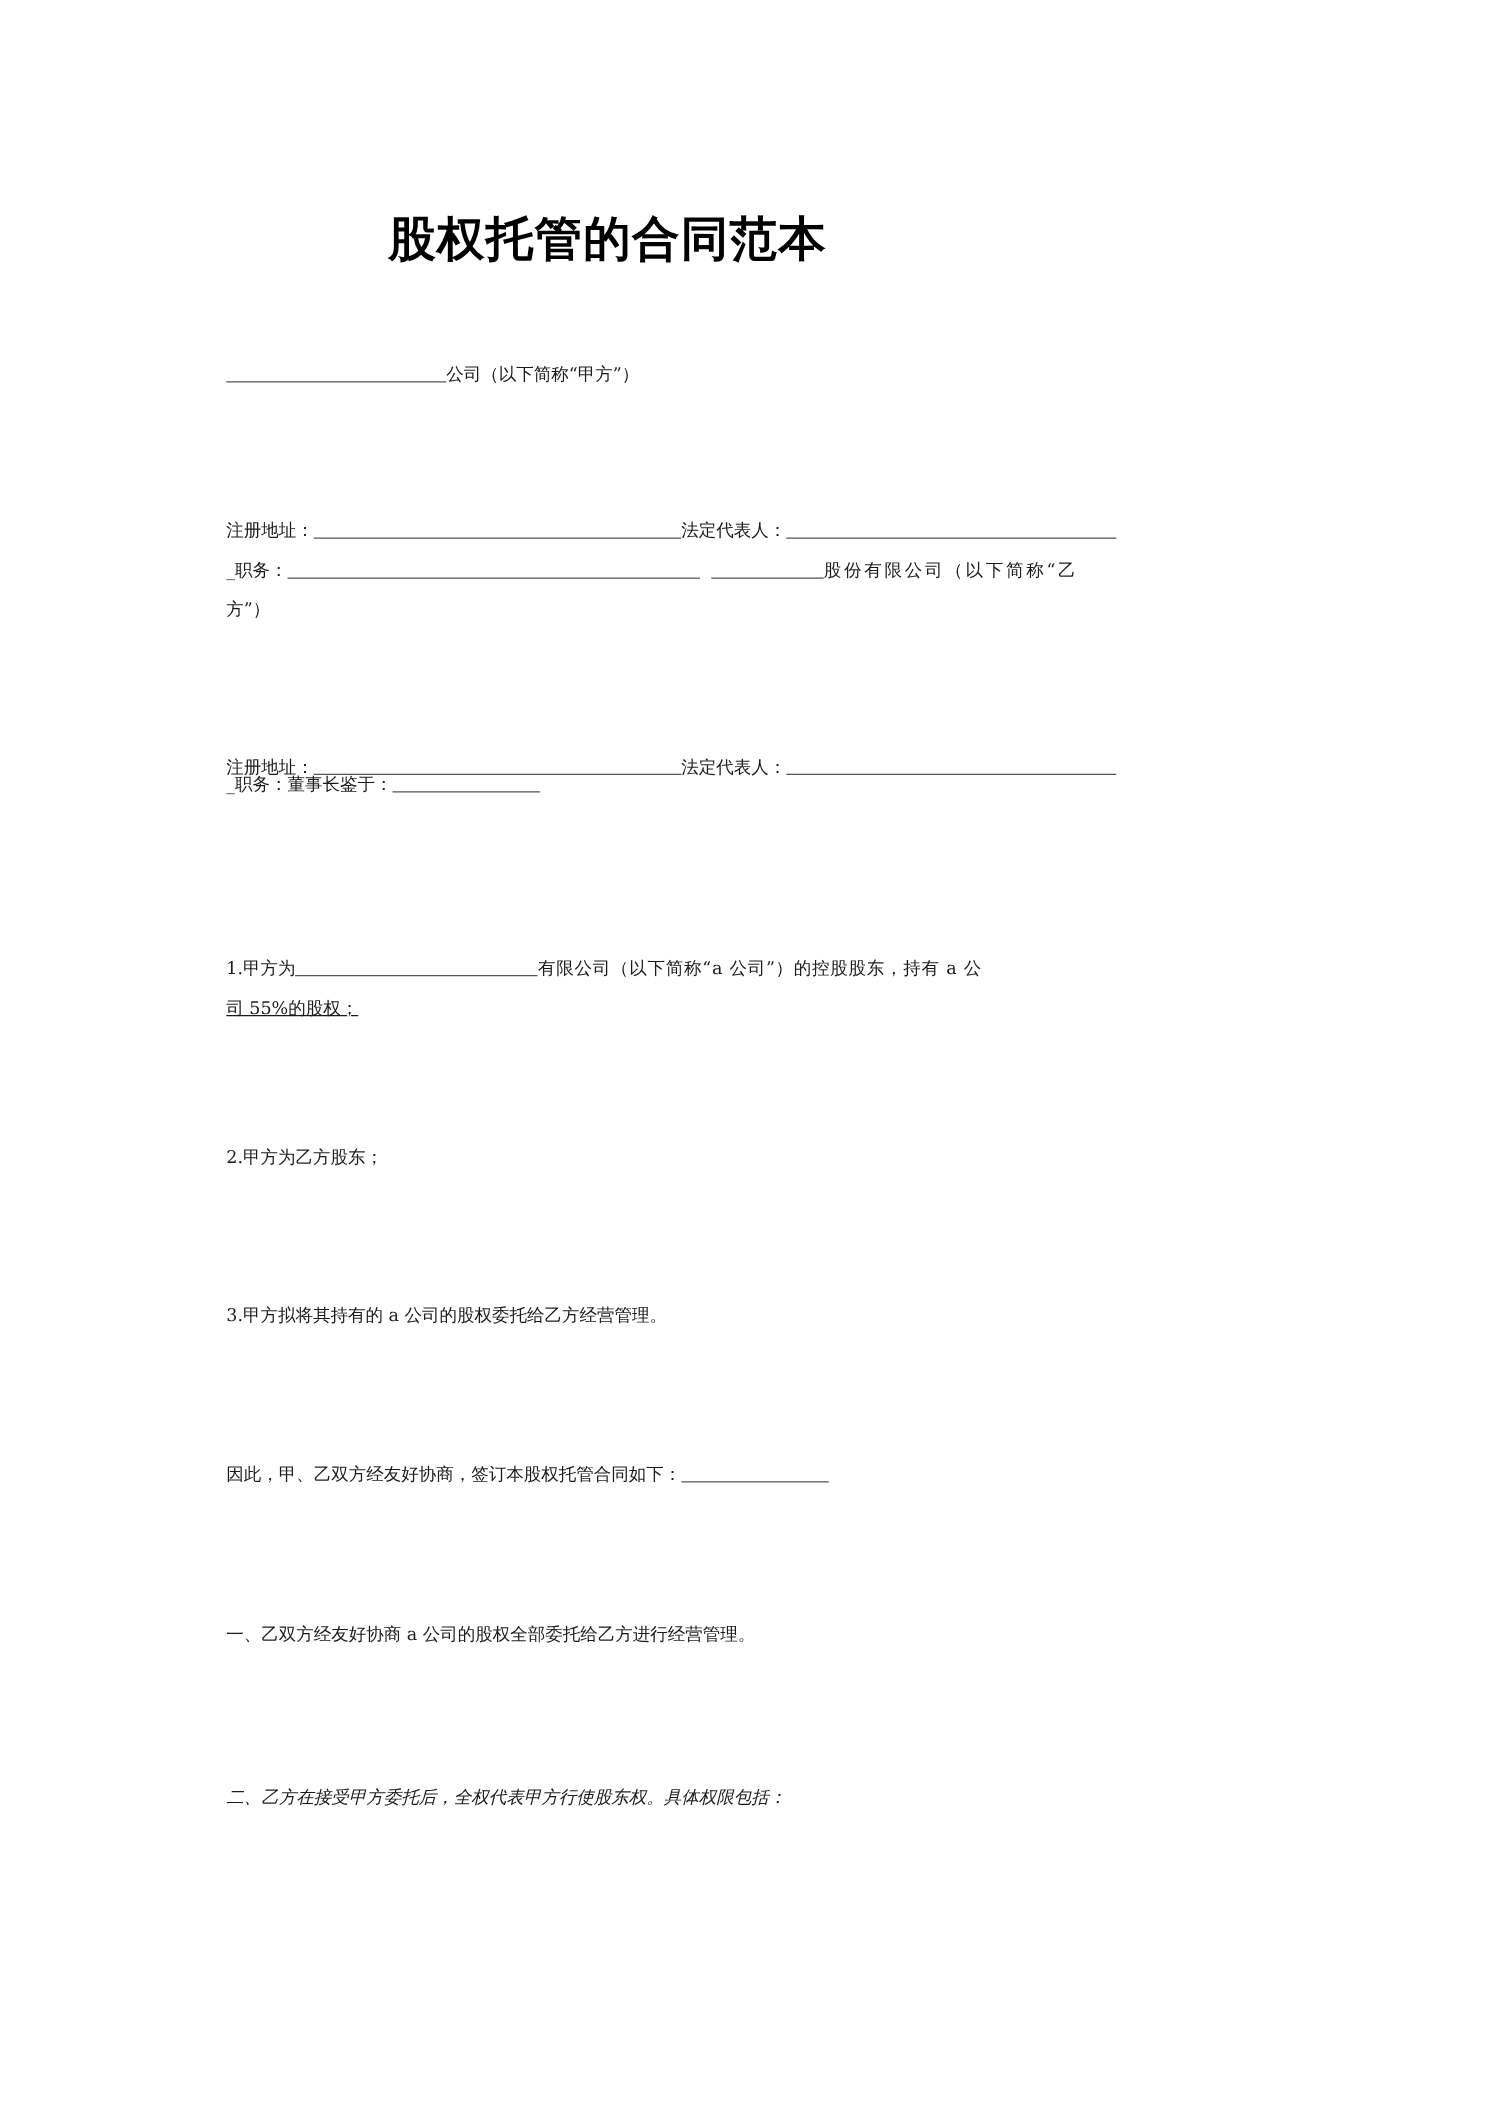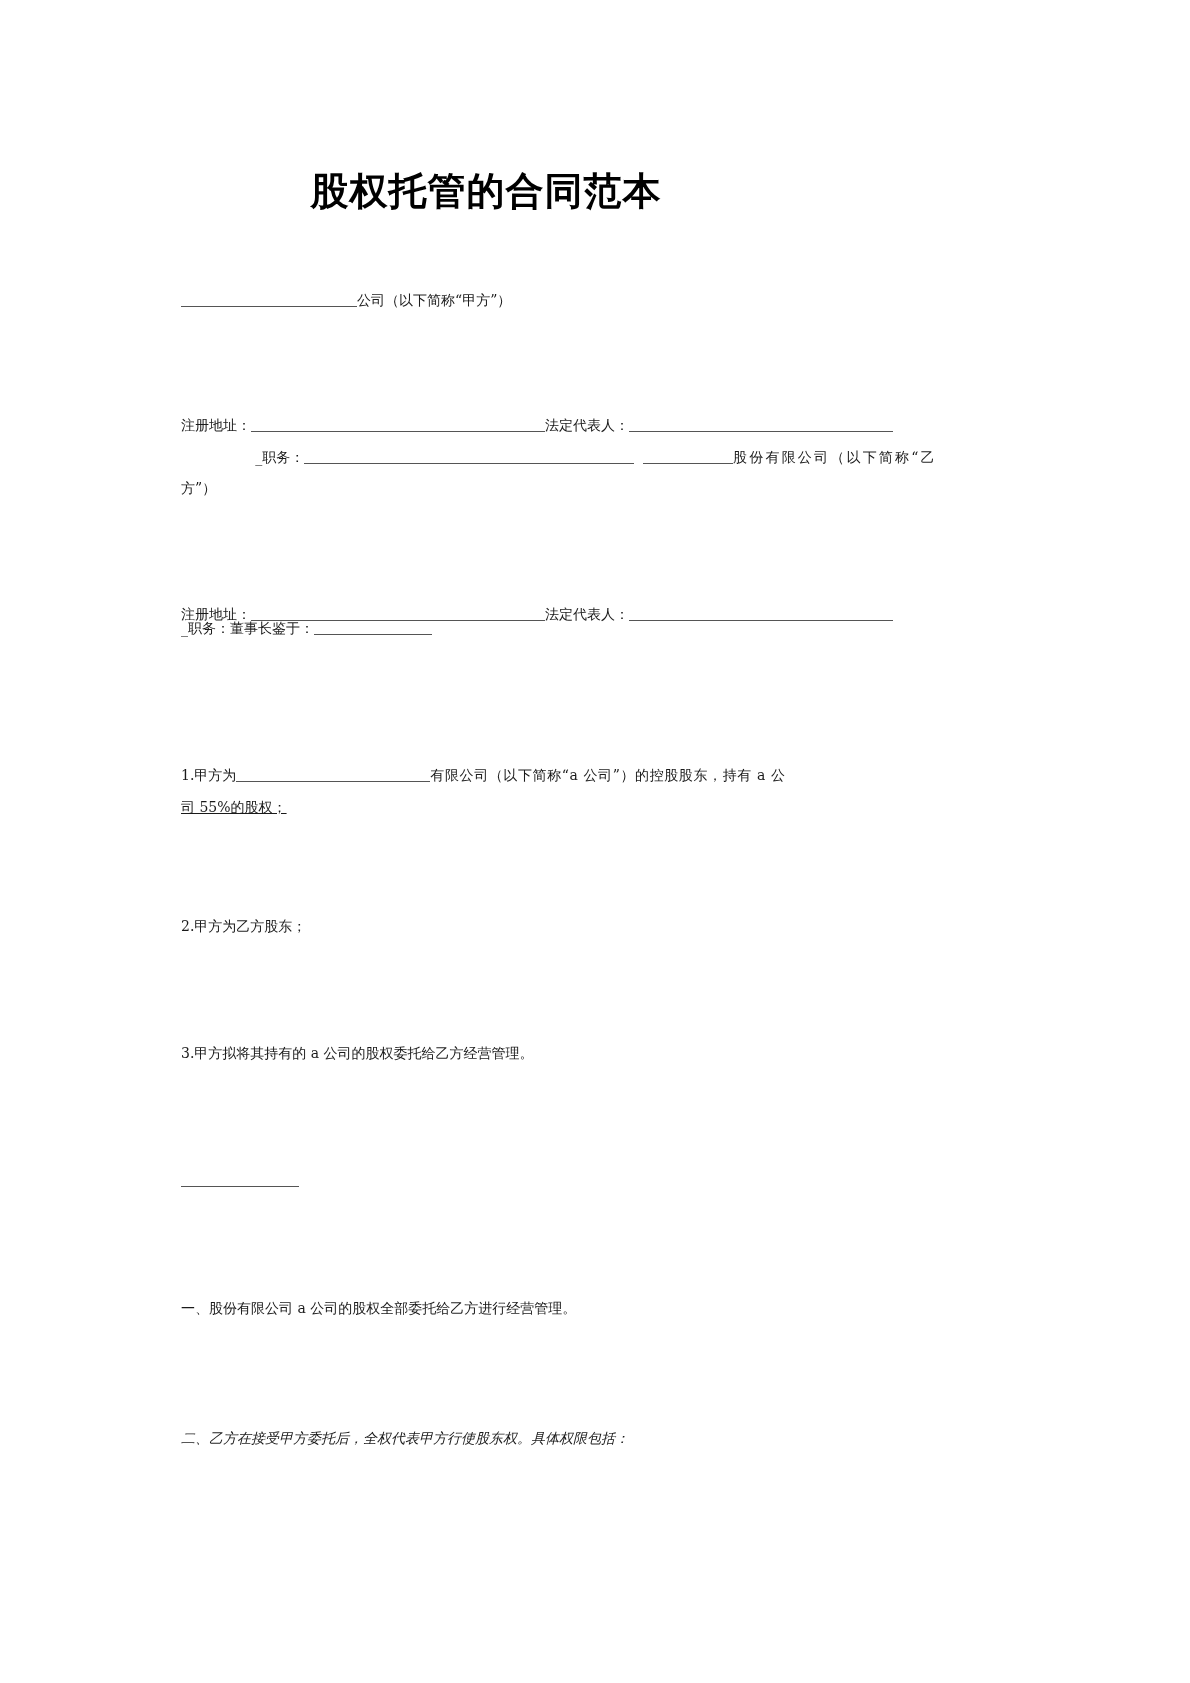--- a/index.html
+++ b/index.html
@@ -19,21 +19,21 @@
 
   <div class="title">股权托管的合同范本</div>
 
   <div class="line" style="top:284px;">
     <span class="blank" style="width:176px;"></span><span>公司（以下简称“甲方”）</span>
   </div>
 
   <div class="line" style="top:409px;">
     <span>注册地址：</span><span class="blank" style="width:294px;"></span><span>法定代表人：</span><span class="blank" style="width:264px;"></span>
   </div>
-  <div class="line" style="top:441px;text-align:center;">
+  <div class="line" style="top:441px;">
     <span>_职务：</span><span class="blank" style="width:330px;"></span>&nbsp;&nbsp;<span class="blank" style="width:90px;"></span><span style="letter-spacing:2.2px;">股份有限公司（以下简称“乙</span>
   </div>
   <div class="line" style="top:472px;">方”）</div>
 
   <div class="line" style="top:598px;">
     <span>注册地址：</span><span class="blank" style="width:294px;"></span><span>法定代表人：</span><span class="blank" style="width:264px;"></span>
   </div>
   <div class="line" style="top:612px;">
     <span>_职务：董事长鉴于：</span><span class="blank" style="width:118px;"></span>
   </div>
@@ -41,20 +41,20 @@
   <div class="line" style="top:759px;">
     <span>1.甲方为</span><span class="blank" style="width:194px;"></span><span style="letter-spacing:0.6px;">有限公司（以下简称“a 公司”）的控股股东，持有 a 公</span>
   </div>
   <div class="line" style="top:791px;text-decoration:underline;">司 55%的股权；</div>
 
   <div class="line" style="top:910px;">2.甲方为乙方股东；</div>
 
   <div class="line" style="top:1037px;">3.甲方拟将其持有的 a 公司的股权委托给乙方经营管理。</div>
 
   <div class="line" style="top:1164px;">
-    <span class="blank" style="width:118px;"></span>
+    <span>因此，甲、乙双方经友好协商，签订本股权托管合同如下：</span><span class="blank" style="width:118px;"></span>
   </div>
 
-  <div class="line" style="top:1292px;">一、股份有限公司 a 公司的股权全部委托给乙方进行经营管理。</div>
+  <div class="line" style="top:1292px;">一、乙双方经友好协商 a 公司的股权全部委托给乙方进行经营管理。</div>
 
   <div class="line" style="top:1422px;font-style:italic;">二、乙方在接受甲方委托后，全权代表甲方行使股东权。具体权限包括：</div>
 
 </div>
 
 </body></html>

